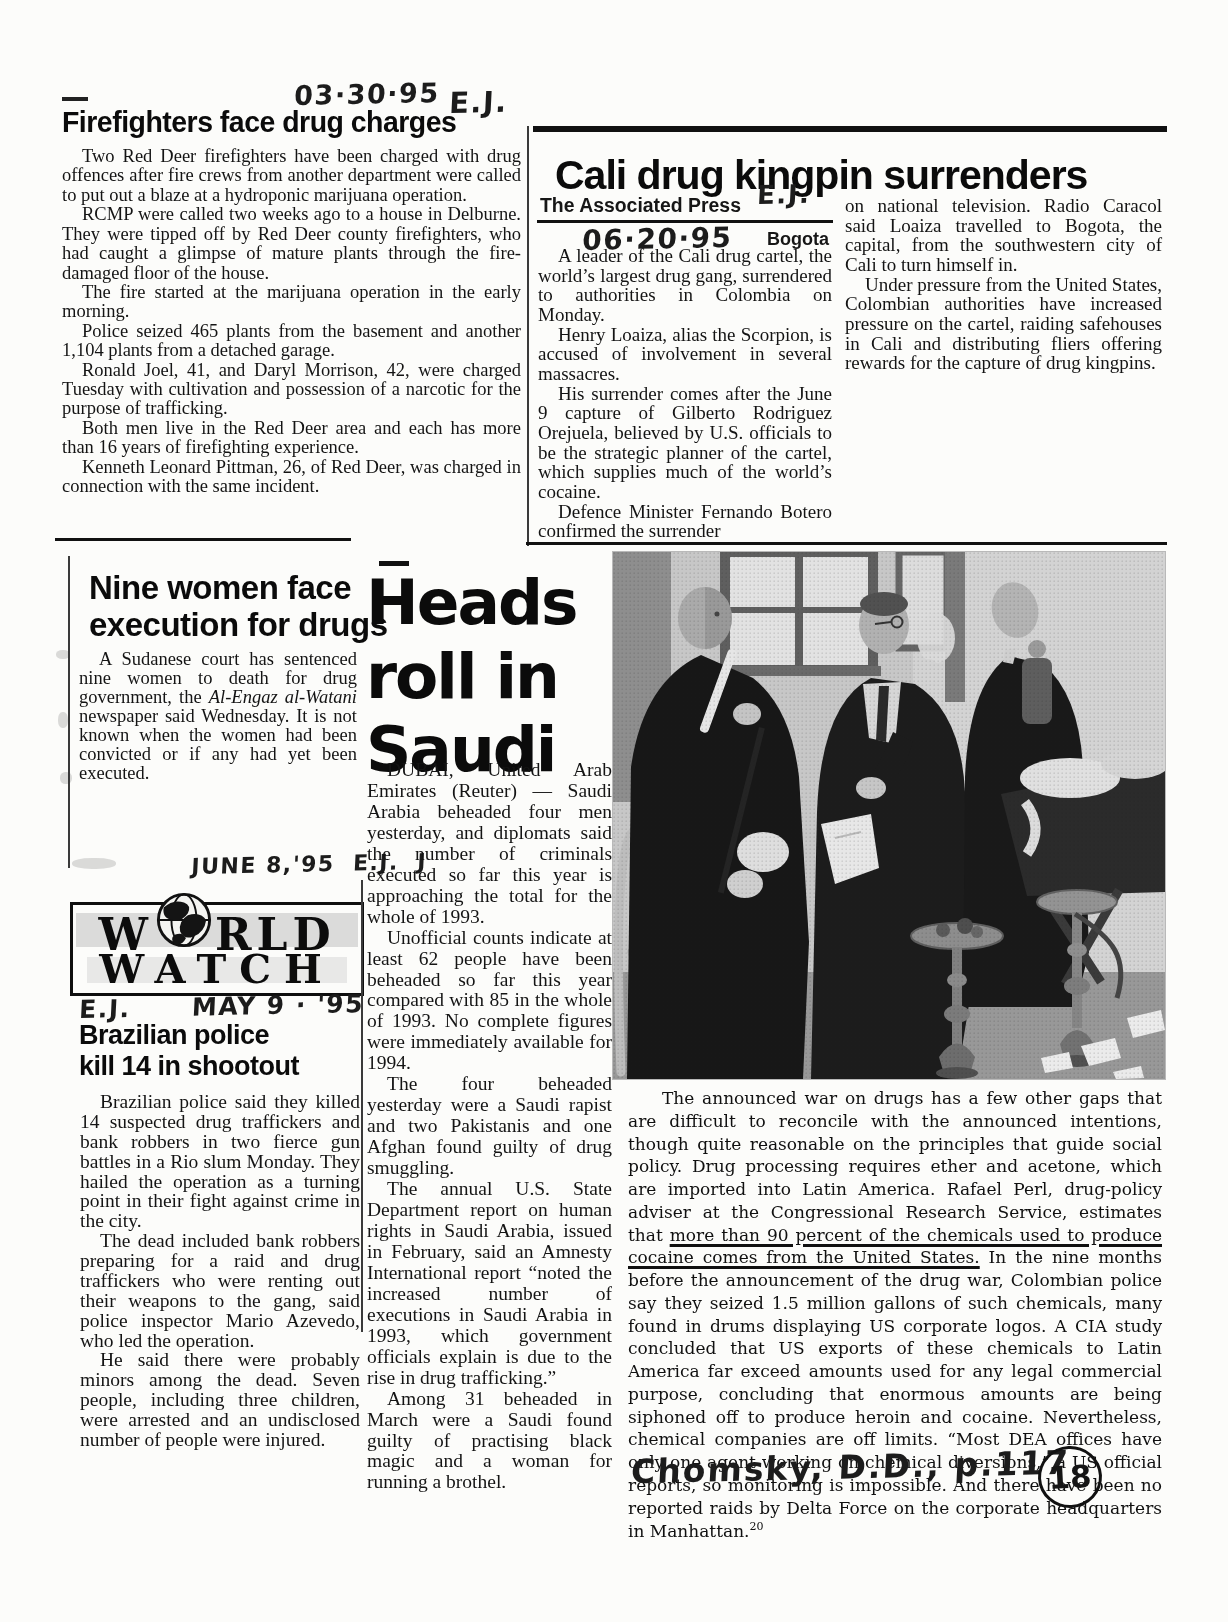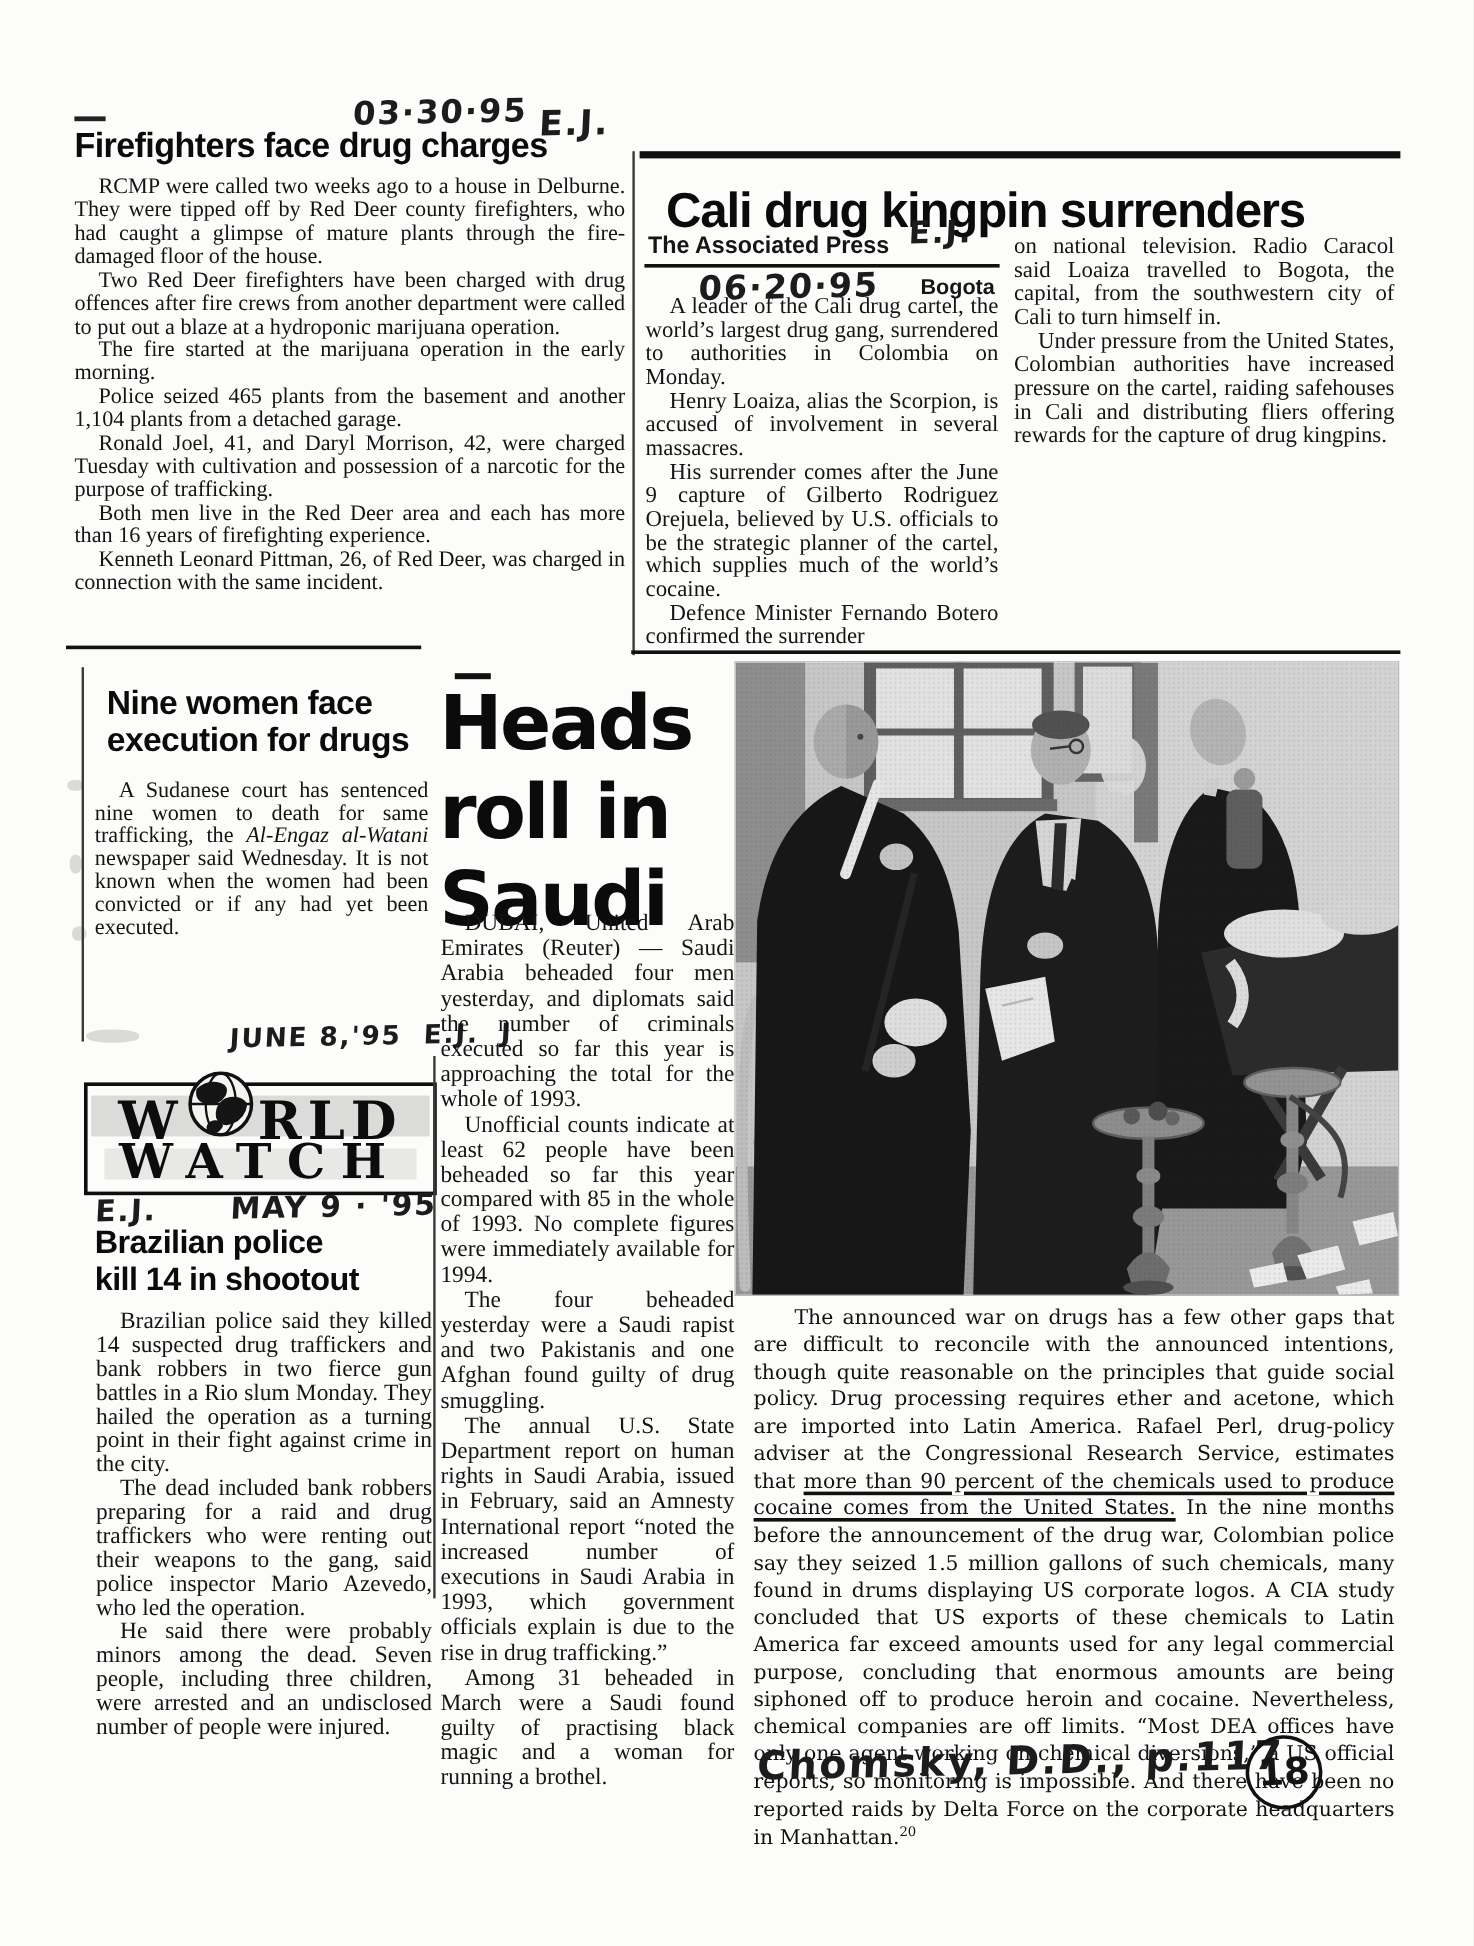--- a/index.html
+++ b/index.html
@@ -56,22 +56,22 @@
   <div class="abs" style="left:62px;top:97px;width:26px;height:4px;background:#222;"></div>
   <div class="smudge" style="left:56px;top:650px;width:14px;height:9px;"></div>
   <div class="smudge" style="left:58px;top:712px;width:10px;height:16px;"></div>
   <div class="smudge" style="left:60px;top:772px;width:12px;height:12px;"></div>
   <div class="smudge" style="left:72px;top:858px;width:44px;height:11px;"></div>
 
   <span class="hw" style="left:295px;top:80px;font-size:27px;">03·30·95</span>
   <span class="hw" style="left:450px;top:86px;font-size:29px;">E.J.</span>
   <h1 class="headline" style="left:62px;top:106px;font-size:29px;letter-spacing:-0.5px;margin:0;transform:scaleX(0.98);">Firefighters face drug charges</h1>
   <div class="bodycol" style="left:62px;top:147px;width:459px;font-size:18.5px;line-height:1.05;">
+    <p>Two Red Deer firefighters have been charged with drug offences after fire crews from another department were called to put out a blaze at a hydroponic marijuana operation.</p>
     <p>RCMP were called two weeks ago to a house in Delburne. They were tipped off by Red Deer county firefighters, who had caught a glimpse of mature plants through the fire-damaged floor of the house.</p>
-    <p>Two Red Deer firefighters have been charged with drug offences after fire crews from another department were called to put out a blaze at a hydroponic marijuana operation.</p>
     <p>The fire started at the marijuana operation in the early morning.</p>
     <p>Police seized 465 plants from the basement and another 1,104 plants from a detached garage.</p>
     <p>Ronald Joel, 41, and Daryl Morrison, 42, were charged Tuesday with cultivation and possession of a narcotic for the purpose of trafficking.</p>
     <p>Both men live in the Red Deer area and each has more than 16 years of firefighting experience.</p>
     <p>Kenneth Leonard Pittman, 26, of Red Deer, was charged in connection with the same incident.</p>
   </div>
 
   <div class="vline" style="left:527px;top:126px;width:2px;height:420px;"></div>
   <div class="rule" style="left:533px;top:126px;width:634px;height:6px;"></div>
   <h1 class="headline" style="left:539px;top:136px;font-size:41px;letter-spacing:-1px;margin:16px;">Cali drug kingpin surrenders</h1>
@@ -87,26 +87,26 @@
     <p>Defence Minister Fernando Botero confirmed the surrender</p>
   </div>
   <div class="bodycol" style="left:845px;top:196px;width:317px;font-size:19px;line-height:1.035;">
     <p class="noindent">on national television. Radio Caracol said Loaiza travelled to Bogota, the capital, from the southwestern city of Cali to turn himself in.</p>
     <p>Under pressure from the United States, Colombian authorities have increased pressure on the cartel, raiding safehouses in Cali and distributing fliers offering rewards for the capture of drug kingpins.</p>
   </div>
   <div class="rule" style="left:526px;top:542px;width:641px;height:3px;"></div>
 
   <div class="rule" style="left:55px;top:538px;width:296px;height:3px;"></div>
   <div class="vline" style="left:68px;top:556px;width:2px;height:312px;"></div>
-  <h2 class="headline" style="left:89px;top:570px;font-size:28px;line-height:1.12;margin:0;letter-spacing:-0.5px;">
+  <h2 class="headline" style="left:89px;top:570px;font-size:33px;line-height:1.12;margin:0;letter-spacing:-0.5px;">
     <span style="display:block;">Nine women face</span>
     <span style="display:block;">execution for drugs</span>
   </h2>
   <div class="bodycol" style="left:79px;top:650px;width:278px;font-size:18.5px;line-height:1.03;">
-    <p><span>A Sudanese court has sentenced nine women to death for same trafficking, the </span><span class="ital">Al-Engaz al-Watani</span><span> newspaper said Wednesday. It is not known when the women had been convicted or if any had yet been executed.</span></p>
+    <p><span>A Sudanese court has sentenced nine women to death for drug government, the </span><span class="ital">Al-Engaz al-Watani</span><span> newspaper said Wednesday. It is not known when the women had been convicted or if any had yet been executed.</span></p>
   </div>
   <span class="hw" style="left:192px;top:854px;font-size:22px;">JUNE 8,'95  E.J.  J</span>
 
   <div class="ww-box">
     <div class="ww-band"></div>
     <div class="ww-band2"></div>
     <div class="ww-row1">
       <span class="ltr">W</span>
       <span class="ww-globe">
         <svg viewBox="0 0 60 60" width="58" height="58">

